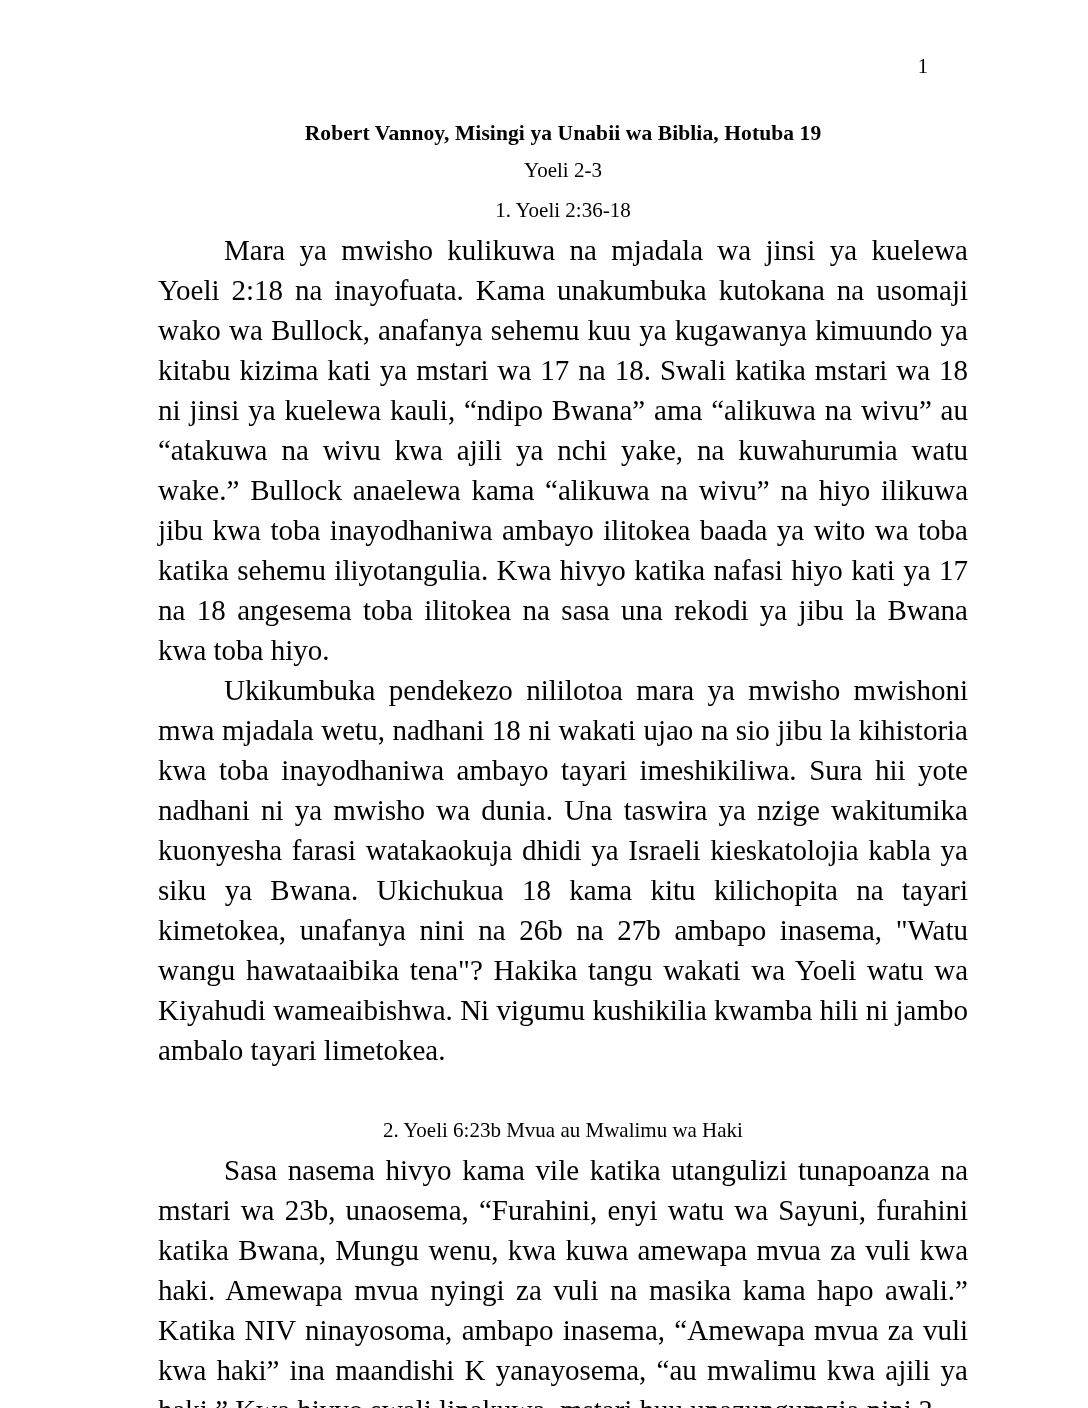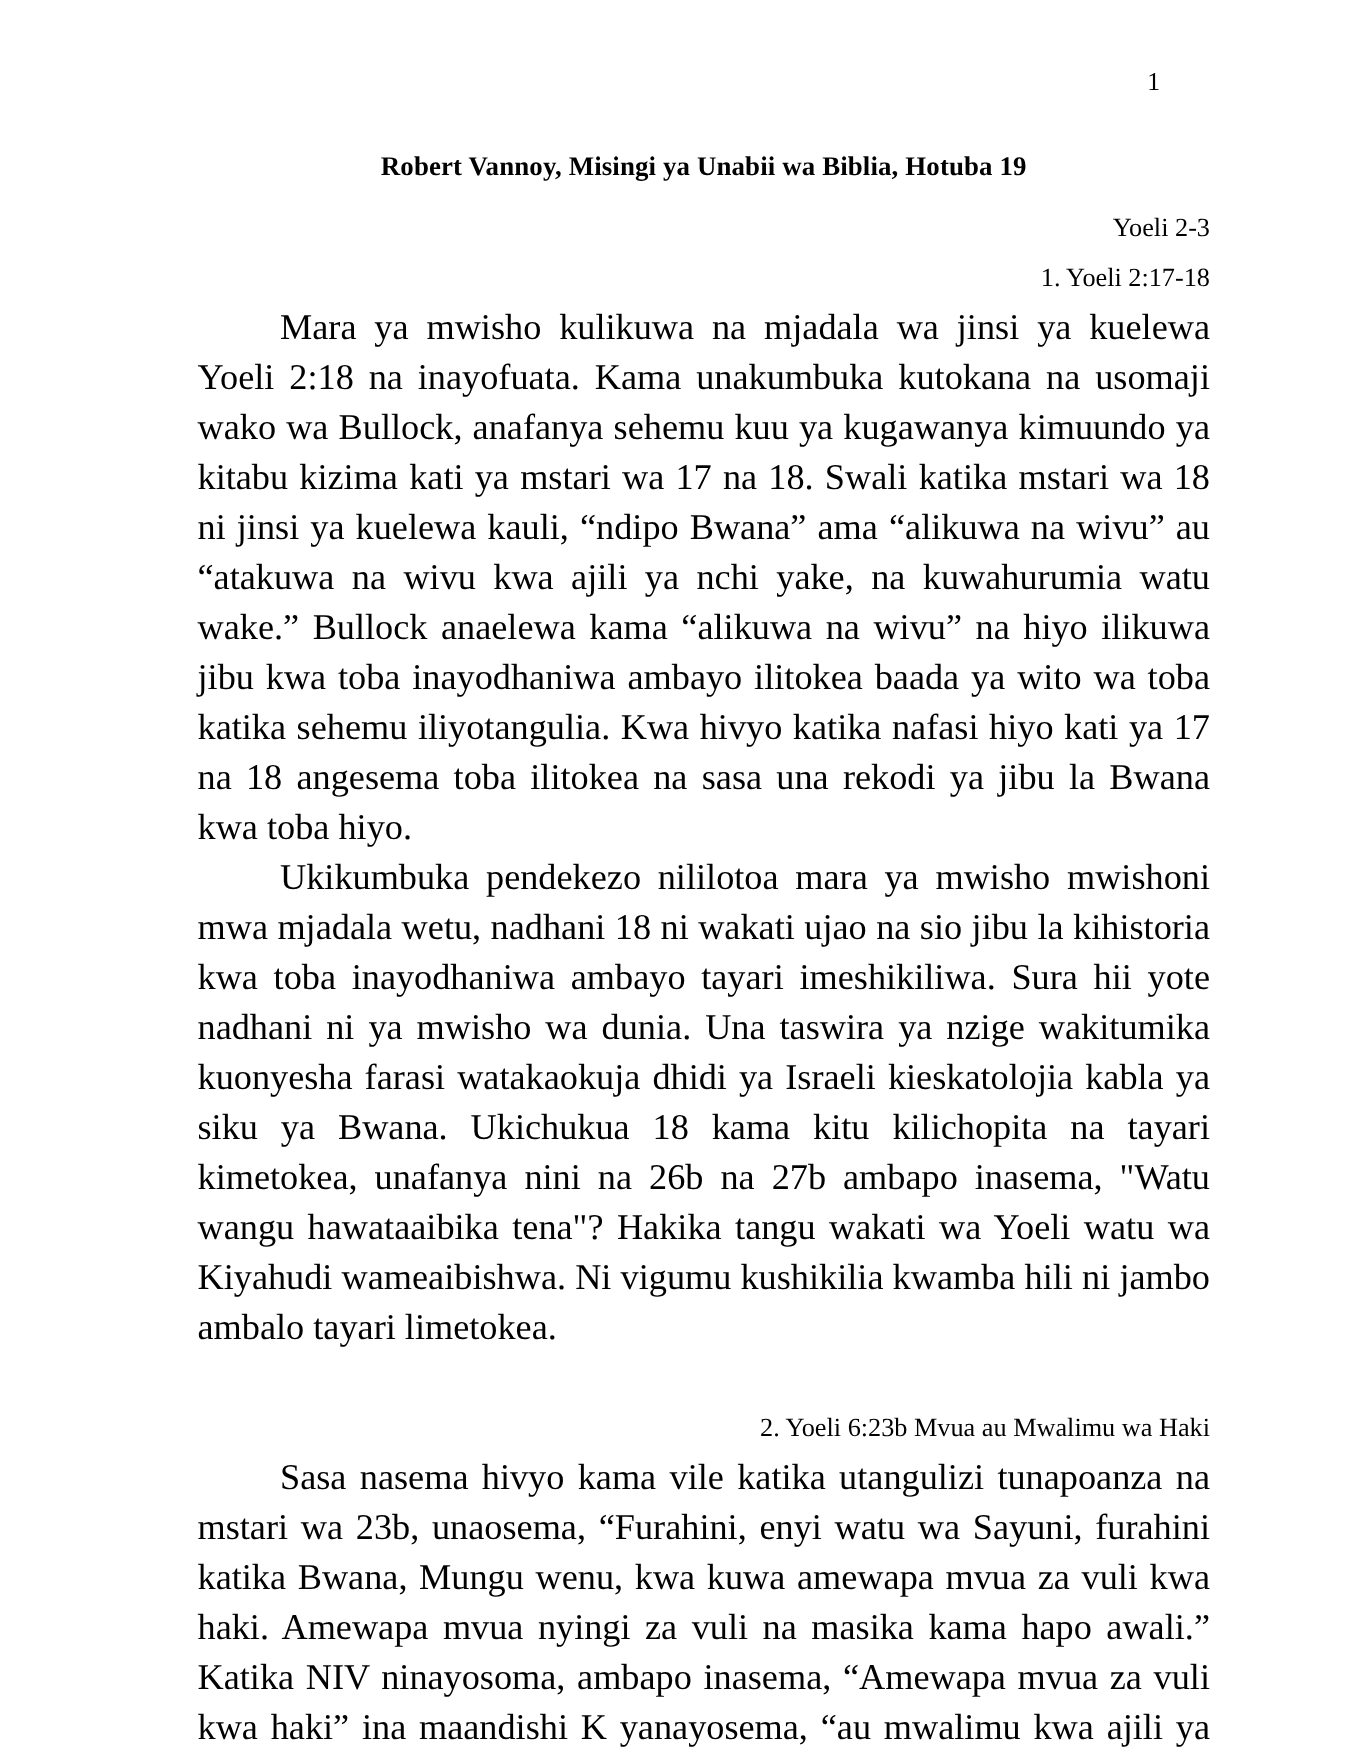--- a/index.html
+++ b/index.html
@@ -24,28 +24,28 @@
     font-size: 20.5px;
     line-height: 1;
     padding-right: 40px;
     margin-bottom: 44px;
   }
   .doc-title {
     text-align: center;
     font-weight: bold;
     font-size: 21.5px;
     line-height: 1.2;
-    margin: 0 0 16px 0;
+    margin: 0 0 4px 0;
     letter-spacing: 0.1px;
   }
   .line {
     font-size: 21px;
     line-height: 40px;
     margin: 0;
-    text-align: right;
+    text-align: center;
     white-space: pre-wrap;
   }
   .para {
     font-size: 29px;
     line-height: 40px;
     margin: 0;
     text-align: justify;
     text-justify: inter-word;
   }
   .para.indent {
@@ -59,21 +59,21 @@
 <body>
 
 <div class="page">
 
   <div class="page-number">1</div>
 
   <h1 class="doc-title">Robert Vannoy, Misingi ya Unabii wa Biblia, Hotuba 19</h1>
 
   <p class="line">Yoeli 2-3</p>
 
-  <p class="line">1. Yoeli 2:17-18</p>
+  <p class="line">1. Yoeli 2:36-18</p>
 
   <p class="para indent">Mara ya mwisho kulikuwa na mjadala wa jinsi ya kuelewa Yoeli 2:18 na inayofuata. Kama unakumbuka kutokana na usomaji wako wa Bullock, anafanya sehemu kuu ya kugawanya kimuundo ya kitabu kizima kati ya mstari wa 17 na 18. Swali katika mstari wa 18 ni jinsi ya kuelewa kauli, “ndipo Bwana” ama “alikuwa na wivu” au “atakuwa na wivu kwa ajili ya nchi yake, na kuwahurumia watu wake.” Bullock anaelewa kama “alikuwa na wivu” na hiyo ilikuwa jibu kwa toba inayodhaniwa ambayo ilitokea baada ya wito wa toba katika sehemu iliyotangulia. Kwa hivyo katika nafasi hiyo kati ya 17 na 18 angesema toba ilitokea na sasa una rekodi ya jibu la Bwana kwa toba hiyo.</p>
 
   <p class="para indent">Ukikumbuka pendekezo nililotoa mara ya mwisho mwishoni mwa mjadala wetu, nadhani 18 ni wakati ujao na sio jibu la kihistoria kwa toba inayodhaniwa ambayo tayari imeshikiliwa. Sura hii yote nadhani ni ya mwisho wa dunia. Una taswira ya nzige wakitumika kuonyesha farasi watakaokuja dhidi ya Israeli kieskatolojia kabla ya siku ya Bwana. Ukichukua 18 kama kitu kilichopita na tayari kimetokea, unafanya nini na 26b na 27b ambapo inasema, "Watu wangu hawataaibika tena"? Hakika tangu wakati wa Yoeli watu wa Kiyahudi wameaibishwa. Ni vigumu kushikilia kwamba hili ni jambo ambalo tayari limetokea.</p>
 
   <div class="spacer"></div>
 
   <p class="line">2. Yoeli 6:23b Mvua au Mwalimu wa Haki</p>
 
   <p class="para indent">Sasa nasema hivyo kama vile katika utangulizi tunapoanza na mstari wa 23b, unaosema, “Furahini, enyi watu wa Sayuni, furahini katika Bwana, Mungu wenu, kwa kuwa amewapa mvua za vuli kwa haki. Amewapa mvua nyingi za vuli na masika kama hapo awali.” Katika NIV ninayosoma, ambapo inasema, “Amewapa mvua za vuli kwa haki” ina maandishi K yanayosema, “au mwalimu kwa ajili ya haki.” Kwa hivyo swali linakuwa, mstari huu unazungumzia nini ?</p>

